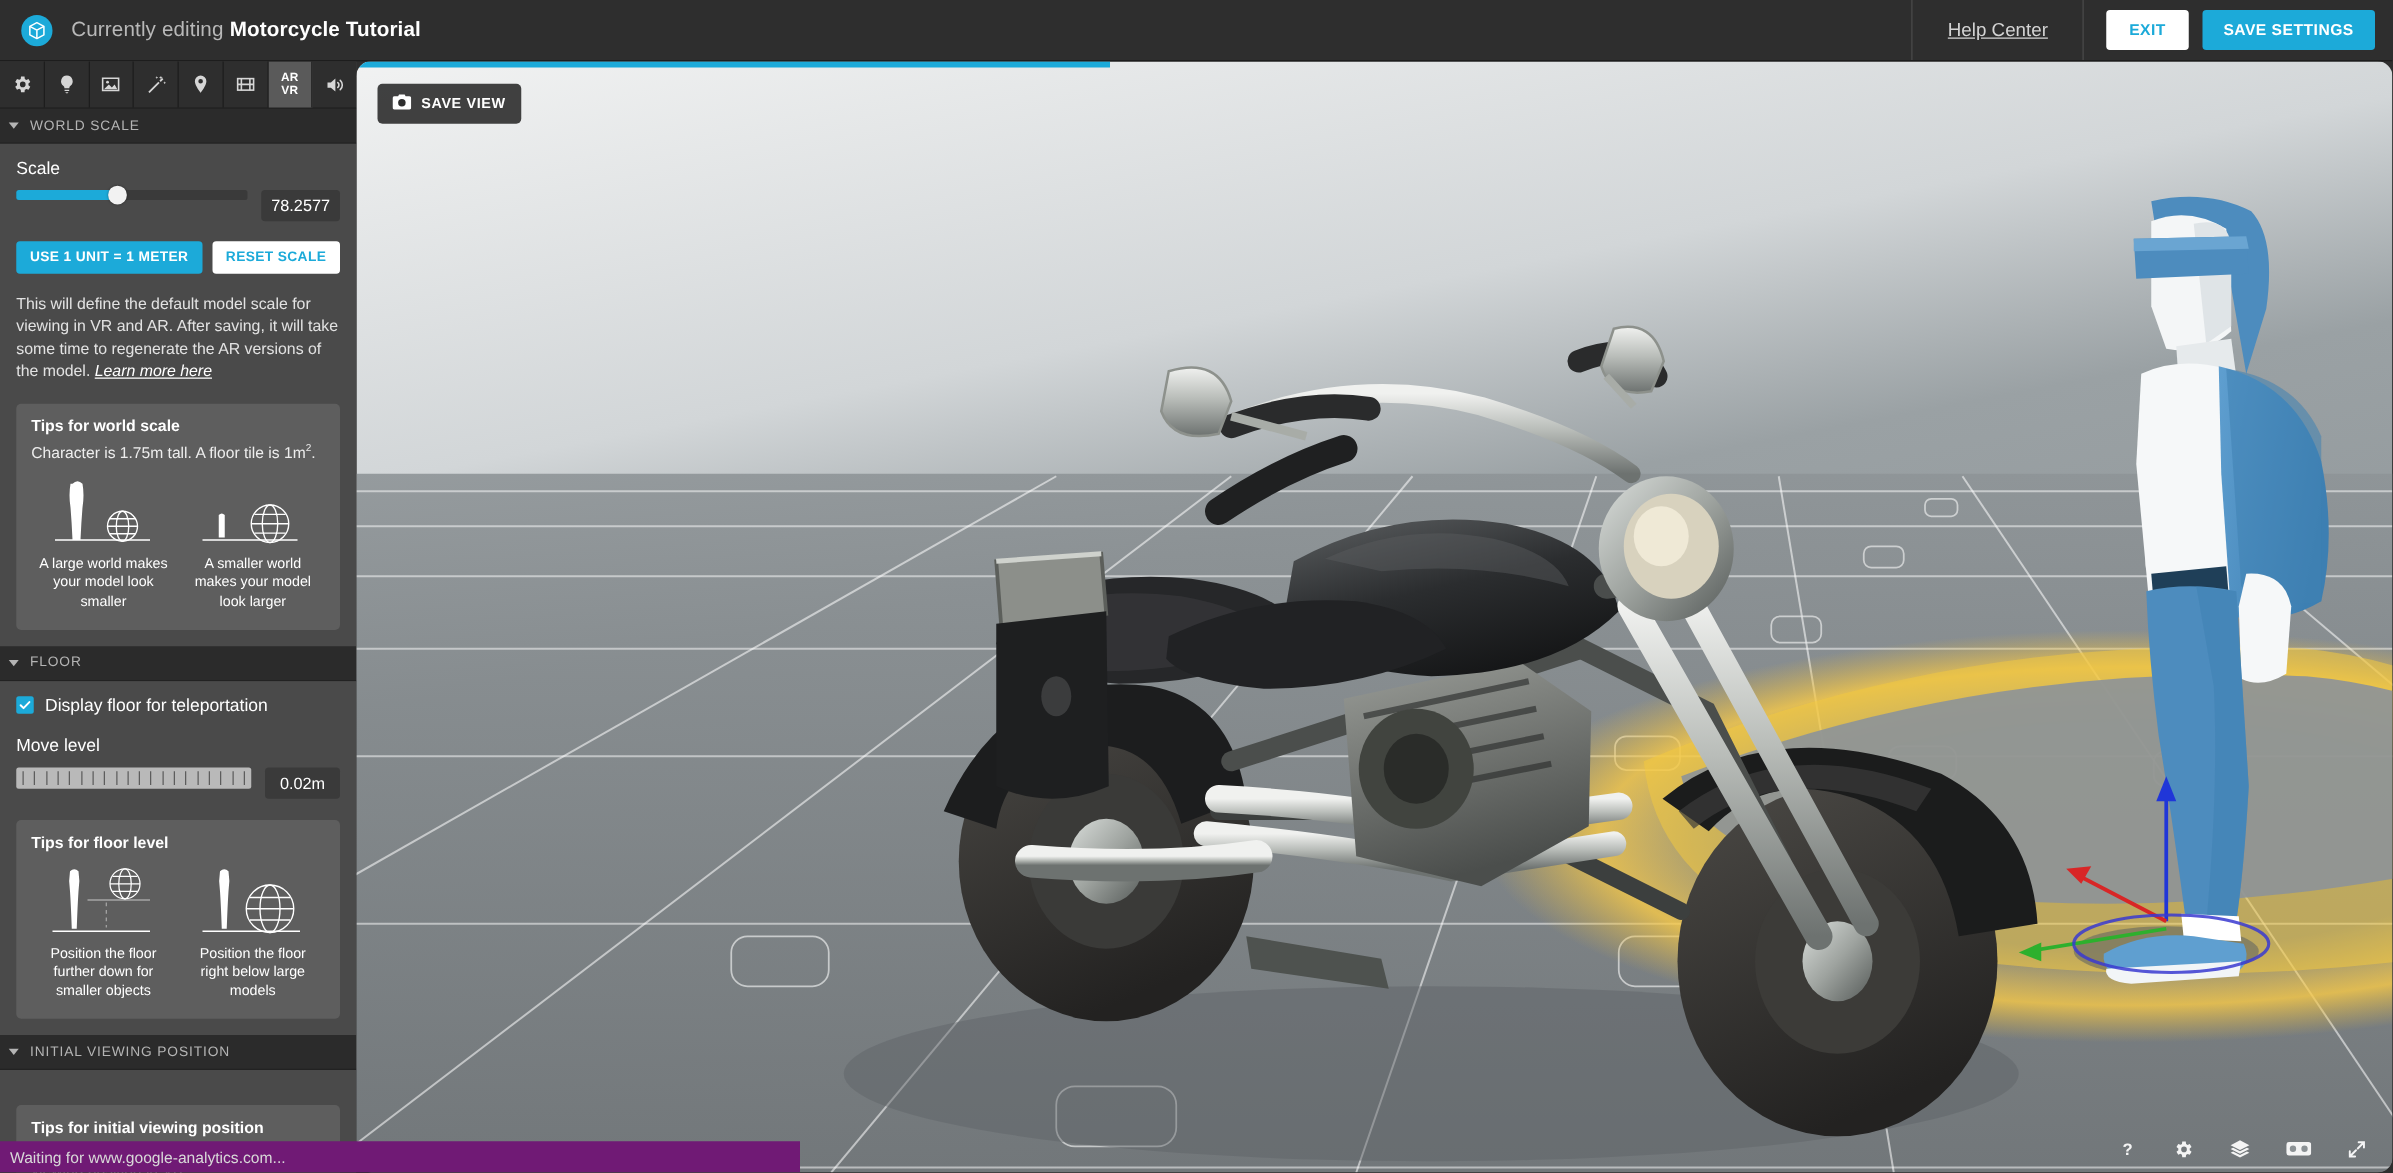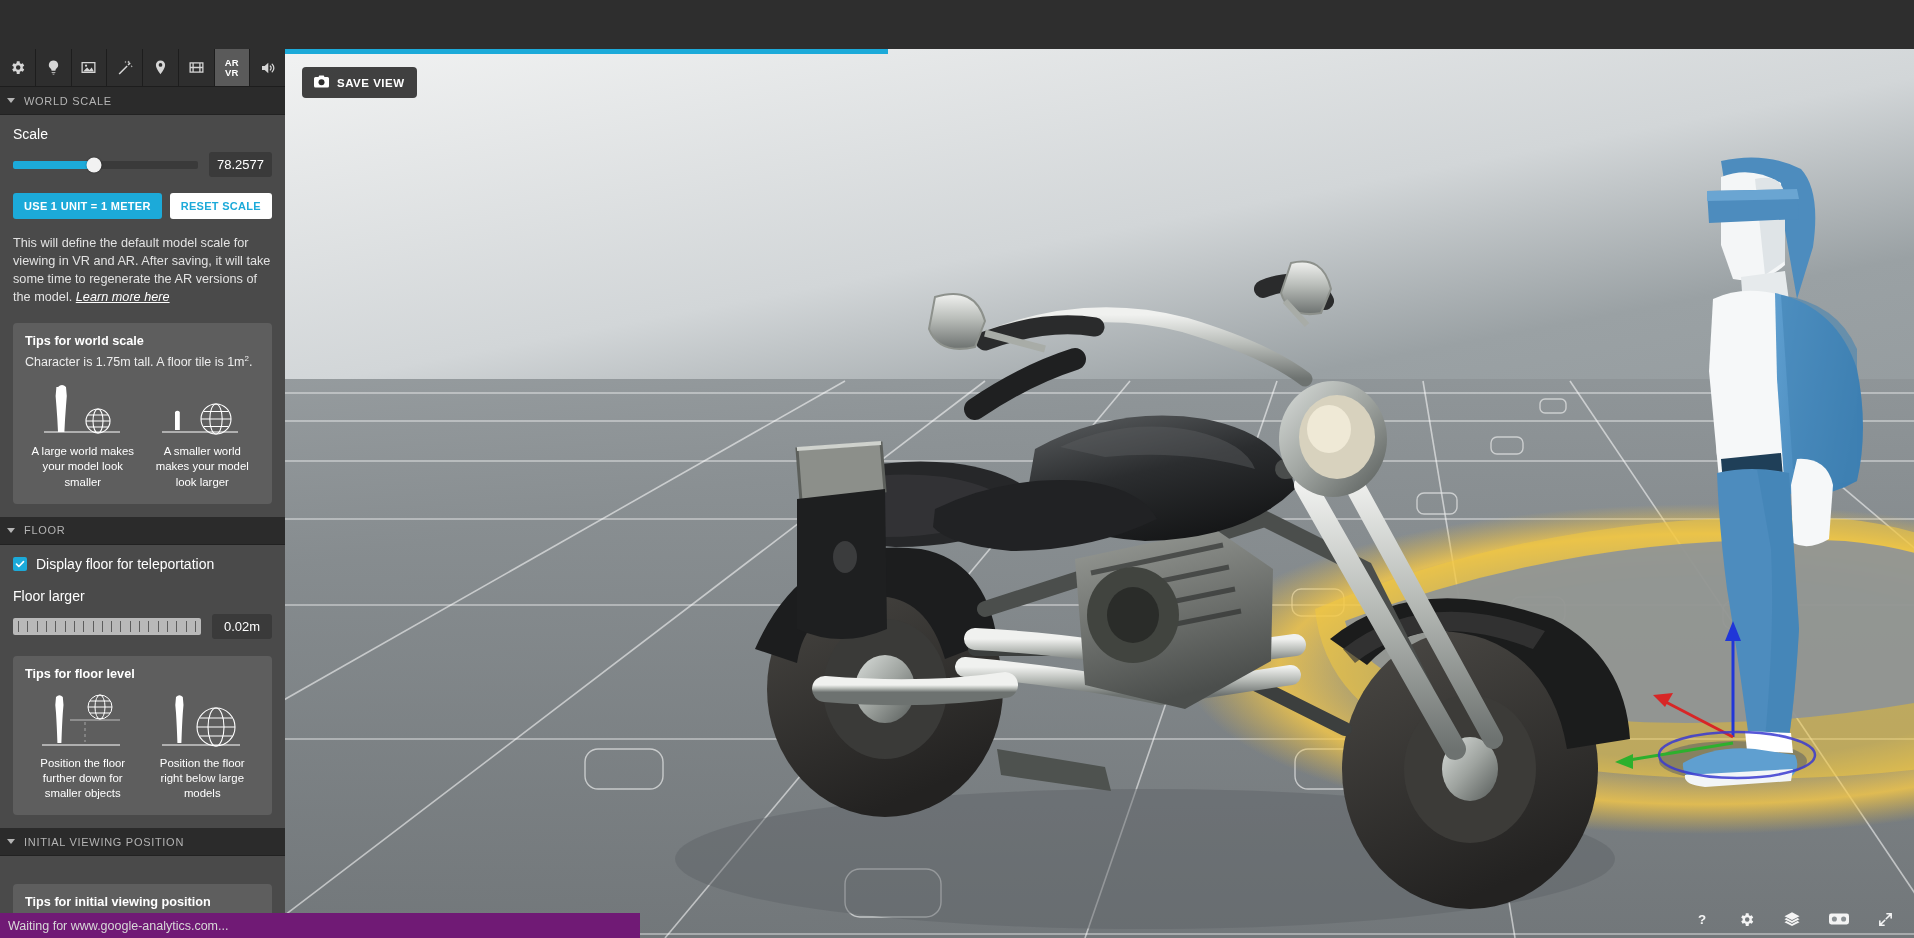--- a/index.html
+++ b/index.html
@@ -92,21 +92,21 @@
   }
   .caret {
     width: 0; height: 0;
     border-left: 4.5px solid transparent; border-right: 4.5px solid transparent;
     border-top: 5px solid #b4b4b4; margin-right: 9px;
   }
   .section-body { padding: 11px 13px 13px 13px; background: #4a4a4a; }
 
   .field-label { color: #ffffff; font-size: 14px; margin-bottom: 10px; }
 
-  .slider-row { display: flex; align-items: center; gap: 11px; }
+  .slider-row { display: flex; gap: 11px; }
   .slider-track {
     position: relative; flex: 1; height: 8px; border-radius: 2px;
     background: #3a3a3a; cursor: pointer;
   }
   .slider-fill {
     position: absolute; left: 0; top: 0; bottom: 0;
     width: 44%; background: #1caad9; border-radius: 2px 0 0 2px;
   }
   .slider-knob {
     position: absolute; left: 44%; top: 50%;
@@ -169,20 +169,21 @@
     display: flex; align-items: center; overflow: hidden;
   }
   .ticks-inner { display: flex; width: 100%; justify-content: space-between; padding: 0 5px; }
   .ticks-inner i { display: block; width: 1px; height: 11px; background: #5d5d5d; }
 
   
   .viewport {
     position: absolute; top: 49px; left: 285px;
     width: 1629px; height: 889px;
     overflow: hidden;
+    border-radius: 12px;
   }
   .progress-bar {
     position: absolute; top: 0; left: 0; height: 5px; width: 37.2%;
     background: #1caad9; z-index: 12;
   }
   .save-view-btn {
     position: absolute; top: 18px; left: 17px; z-index: 12;
     background: rgba(40,40,40,.88); color: #ffffff;
     border: none; border-radius: 4px;
     font-size: 11.5px; font-weight: bold; letter-spacing: .5px;
@@ -205,20 +206,40 @@
   }
 
   
   .scene { position: absolute; inset: 0; }
 </style>
 </head>
 <body>
 
 <div id="app">
 
+  <div class="header">
+    <div class="logo-wrap">
+      <div class="logo">
+        <svg width="15" height="15" viewBox="0 0 16 16" aria-hidden="true">
+          <path d="M8 1.2 14 4.4v7.2L8 14.8 2 11.6V4.4z" fill="none" stroke="#ffffff" stroke-width="1.3" stroke-linejoin="round"></path>
+          <path d="M2 4.4 8 7.6l6-3.2M8 7.6v7.2" fill="none" stroke="#ffffff" stroke-width="1.3" stroke-linejoin="round"></path>
+        </svg>
+      </div>
+    </div>
+    <div class="header-title">
+      <span>Currently editing</span><b>Motorcycle Tutorial</b>
+    </div>
+    <div class="header-right">
+      <div class="help-center">Help Center</div>
+      <div class="hdr-btn-group">
+        <button class="btn-exit">EXIT</button>
+        <button class="btn-save-settings">SAVE SETTINGS</button>
+      </div>
+    </div>
+  </div>
 
   <div class="sidebar">
 
     <div class="toolbar">
       <div class="tool">
         <span>
           <svg width="17" height="17" viewBox="0 0 24 24" fill="currentColor">
               <path d="M19.4 13a7.8 7.8 0 0 0 0-2l2.1-1.6-2-3.4-2.5 1a7.6 7.6 0 0 0-1.7-1L15 3H11l-.3 2.9a7.6 7.6 0 0 0-1.7 1l-2.5-1-2 3.4L6.6 11a7.8 7.8 0 0 0 0 2l-2.1 1.6 2 3.4 2.5-1c.5.4 1.1.8 1.7 1L11 21h4l.3-2.9c.6-.2 1.2-.6 1.7-1l2.5 1 2-3.4zM13 15.2A3.2 3.2 0 1 1 13 8.8a3.2 3.2 0 0 1 0 6.4z"></path>
             </svg>
         </span>
@@ -335,21 +356,21 @@
     </div>
     <div class="section-body">
       <div class="check-row">
         <span class="checkbox">
           <svg width="10" height="10" viewBox="0 0 12 12" aria-hidden="true">
               <path d="M1.8 6.2 4.6 9 10.2 3.2" fill="none" stroke="#ffffff" stroke-width="1.9" stroke-linecap="round" stroke-linejoin="round"></path>
             </svg>
         </span>
         <span class="check-label">Display floor for teleportation</span>
       </div>
-      <div class="field-label">Floor larger</div>
+      <div class="field-label">Move level</div>
       <div class="slider-row">
         <div class="ticks-track">
           <div class="ticks-inner">
             <i></i>
               <i></i>
               <i></i>
               <i></i>
               <i></i>
               <i></i>
               <i></i>

